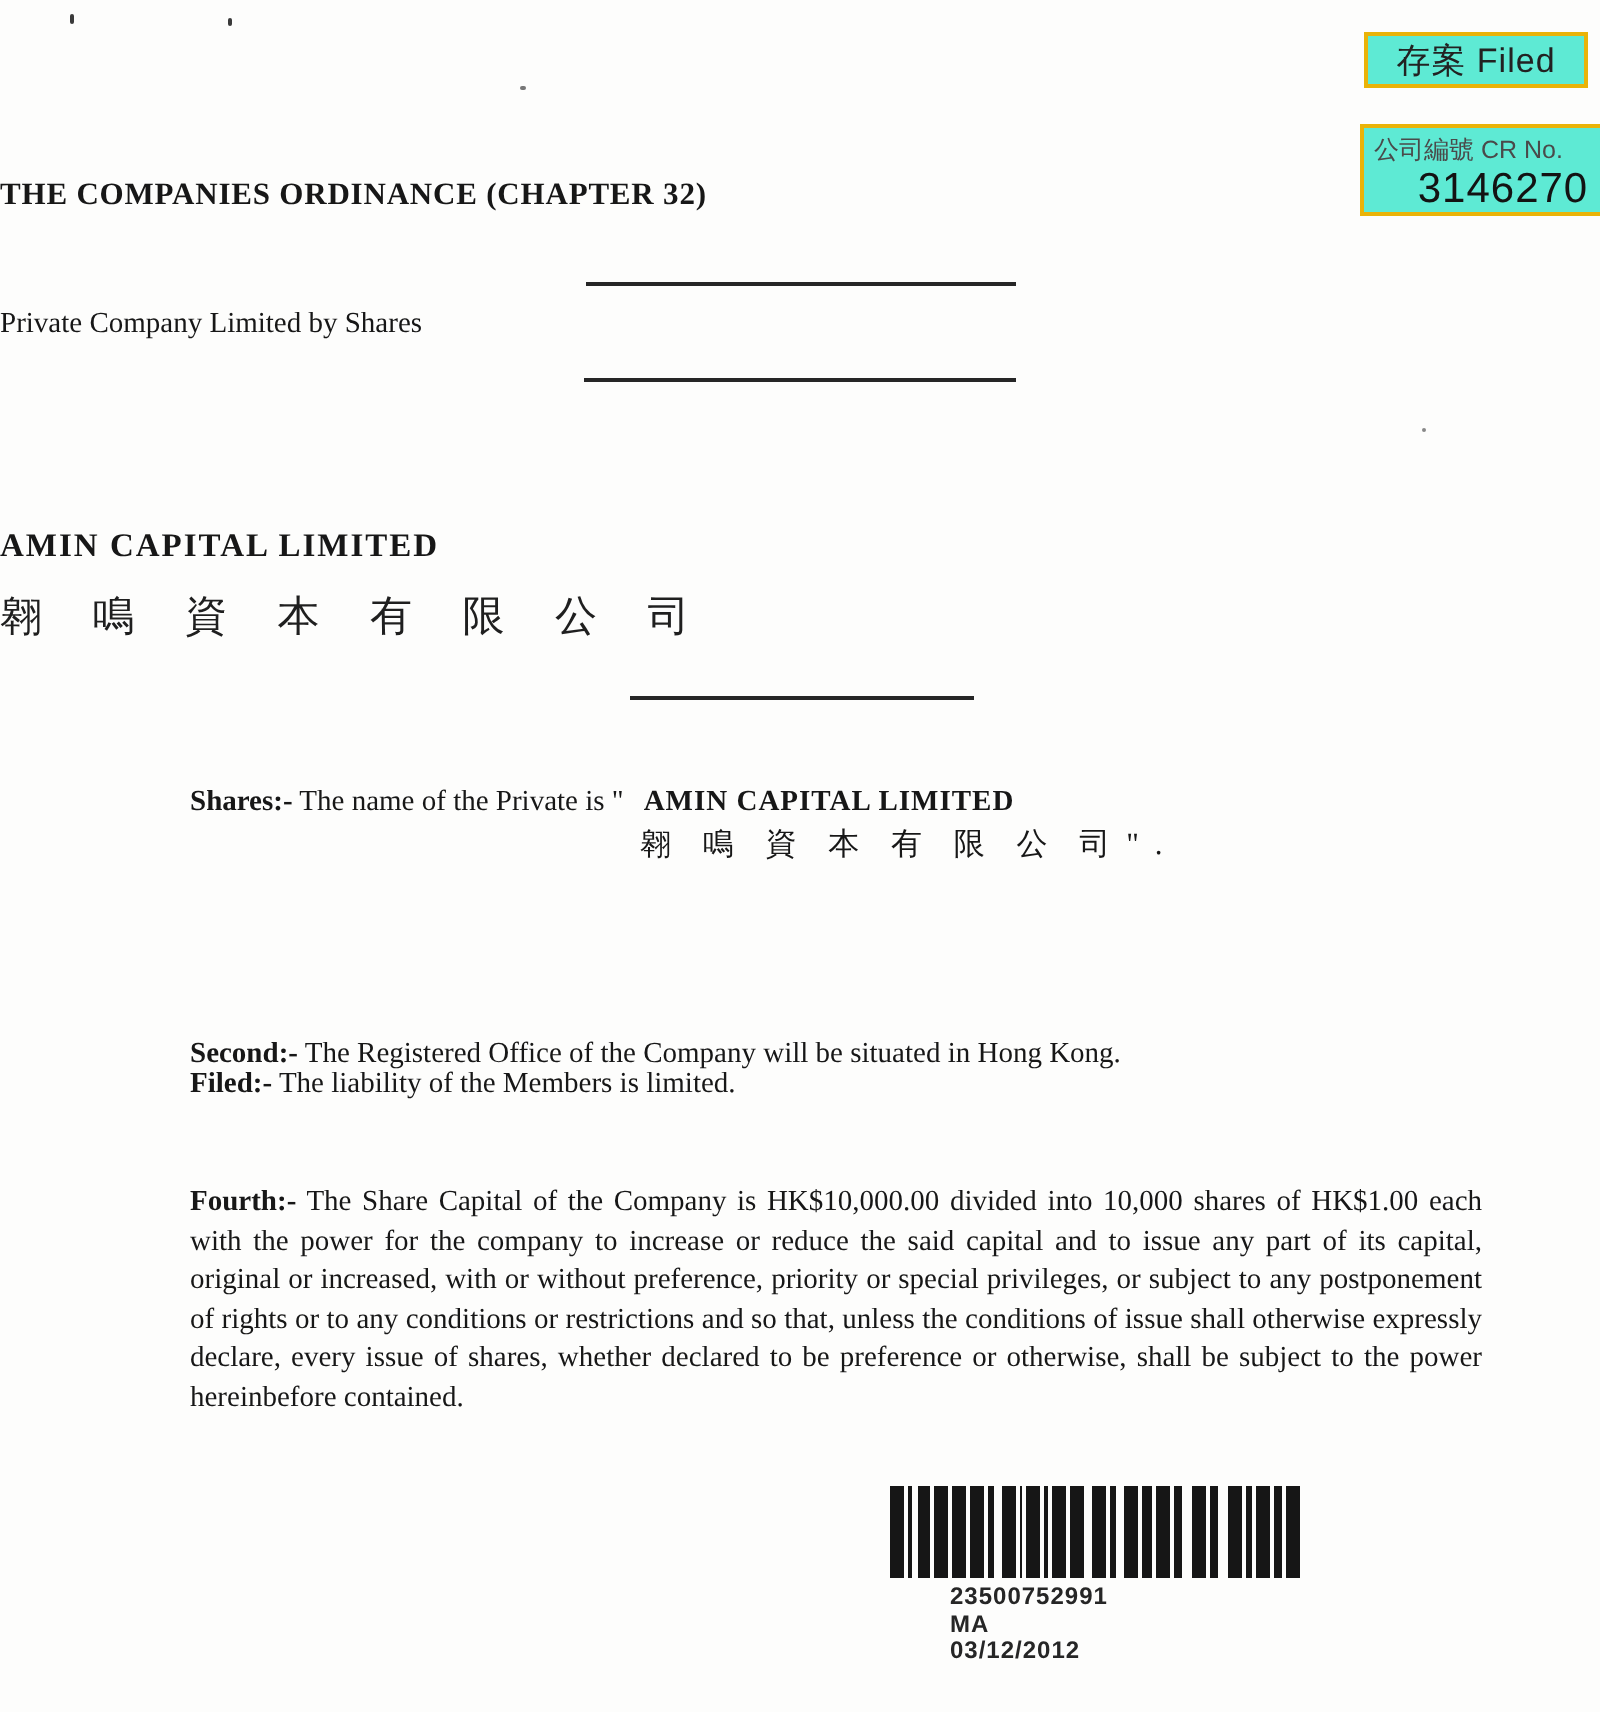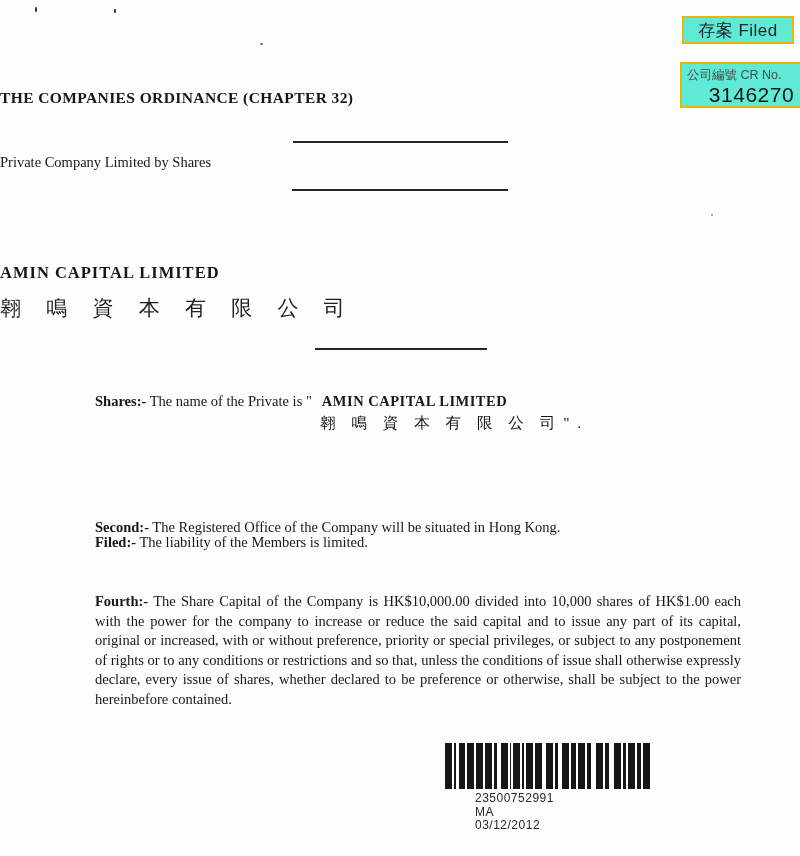--- a/index.html
+++ b/index.html
@@ -69,21 +69,21 @@
 
   
   .barcode-wrap { position: absolute; left: 445px; top: 743px; width: 205px; }
   .barcode-bars { display: flex; width: 205px; height: 46px; align-items: stretch; }
   .barcode-bars i { display: block; background: #161616; }
   .barcode-bars s { display: block; }
   .barcode-text {
     margin-top: 3px;
     padding-left: 30px;
     font-family: "Liberation Sans", sans-serif;
-    font-size: 12px; font-weight: normal;
+    font-size: 12px; font-weight: bold;
     line-height: 13.5px;
     color: #262626;
     letter-spacing: 0.5px;
   }
 
   
   .speck { position: absolute; background: #3a3a3a; border-radius: 1px; }
   .speck-1 { left: 35px;  top: 7px;   width: 2px; height: 5px; }
   .speck-2 { left: 114px; top: 9px;   width: 2px; height: 4px; }
   .speck-3 { left: 260px; top: 43px;  width: 3px; height: 2px; background:#777; }

